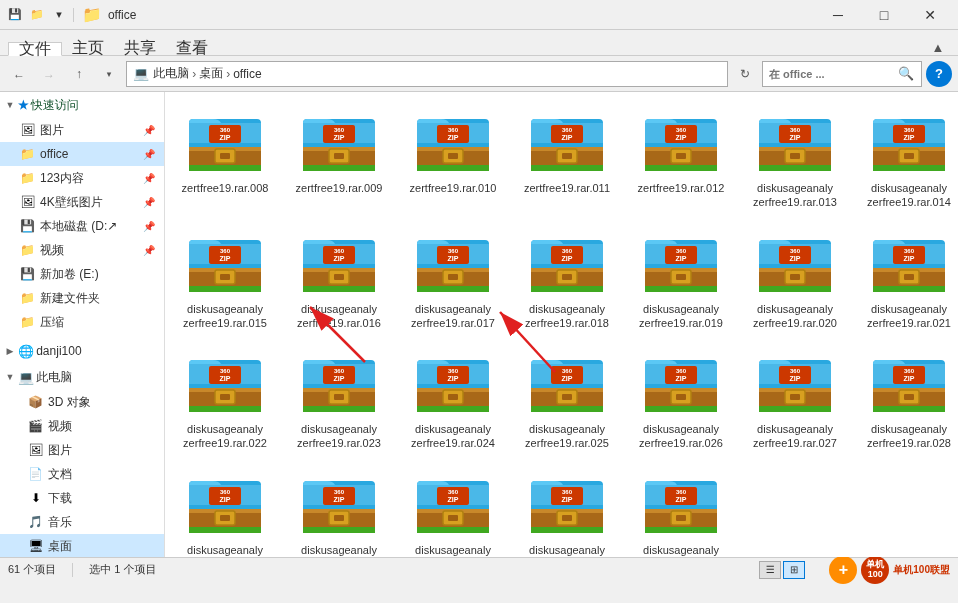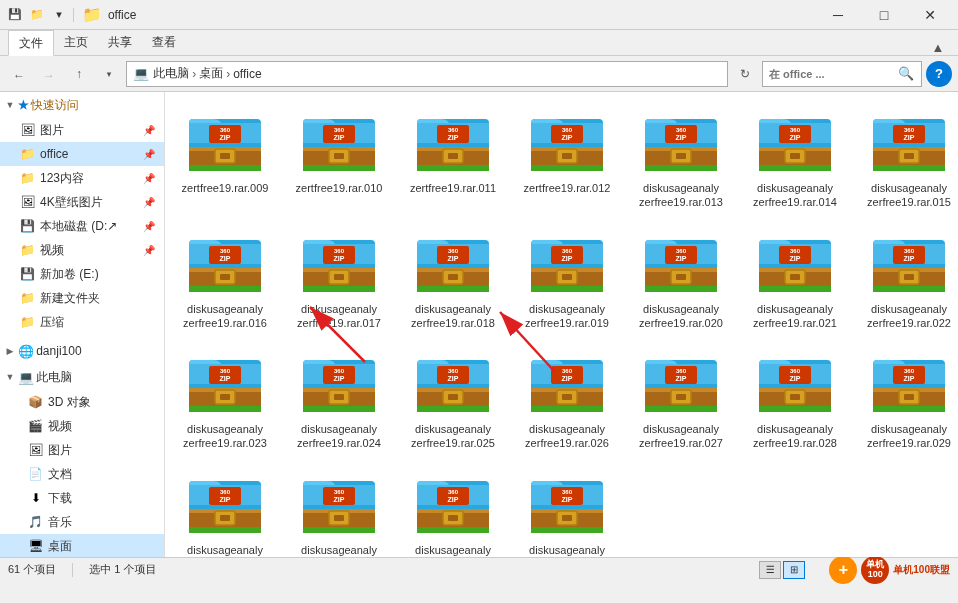--- a/index.html
+++ b/index.html
@@ -10,21 +10,21 @@
     .title-bar-left { display: flex; align-items: center; gap: 6px; }
     .title-text { font-size: 12px; color: #333; }
     .title-bar-controls { display: flex; gap: 0; }
     .title-btn { width: 46px; height: 30px; display: flex; align-items: center; justify-content: center; cursor: pointer; font-size: 11px; color: #333; }
     .tb-icon { font-size: 14px; }
     .qt-btn { width: 20px; height: 18px; display: flex; align-items: center; justify-content: center; cursor: pointer; border: 1px solid transparent; font-size: 11px; color: #333; }
     .qt-sep { width: 1px; height: 14px; background: #ccc; margin: 0 2px; }
 
     
     .ribbon-tabs { height: 26px; background: #f0f0f0; display: flex; align-items: flex-end; padding: 0 8px; border-bottom: 1px solid #ccc; }
-    .ribbon-tab { padding: 4px 10px 4px; cursor: pointer; font-size: 12px; color: #333; height: 26px; display: flex; align-items: center; }
+    .ribbon-tab { padding: 4px 10px 4px; cursor: pointer; font-size: 16px; color: #333; height: 14px; display: flex; align-items: center; }
     .ribbon-tab.active { background: white; border: 1px solid #ccc; border-bottom: 1px solid white; margin-bottom: -1px; }
 
     
     .nav-bar { height: 36px; background: #f0f0f0; display: flex; align-items: center; padding: 0 6px; gap: 4px; border-bottom: 1px solid #ccc; }
     .nav-btn { width: 26px; height: 26px; display: flex; align-items: center; justify-content: center; cursor: pointer; border: 1px solid transparent; border-radius: 2px; font-size: 12px; color: #555; }
     .address-bar { flex: 1; height: 26px; border: 1px solid #aaa; background: white; display: flex; align-items: center; padding: 0 6px; font-size: 12px; color: #333; cursor: pointer; }
     .address-bar .addr-part { color: #333; }
     .address-bar .addr-sep { color: #666; margin: 0 3px; }
     .addr-refresh { width: 26px; height: 26px; display: flex; align-items: center; justify-content: center; cursor: pointer; color: #555; }
     .search-box { width: 160px; height: 26px; border: 1px solid #aaa; background: white; display: flex; align-items: center; padding: 0 6px; gap: 4px; }
@@ -122,21 +122,21 @@
   <div class="help-btn">?</div>
 </div>
 
 <div class="main-area" style="position:relative;">
 
   <div class="sidebar">
 
     <div class="sidebar-section">
       <span class="section-arrow">▼</span>
       <span style="font-size:12px;color:#0078d7;font-weight:bold;">★</span>
-      <span style="font-size:12px;color:#a16207;">快速访问</span>
+      <span style="font-size:12px;color:#14532d;">快速访问</span>
     </div>
     <div class="sidebar-item" style="padding-left:20px;">
       <span class="si-icon">🖼</span>
       <span class="si-label">图片</span>
       <span class="pin-icon" style="margin-left:auto;">📌</span>
     </div>
     <div class="sidebar-item selected" style="padding-left:20px;">
       <span class="si-icon">📁</span>
       <span class="si-label">office</span>
       <span class="pin-icon" style="margin-left:auto;">📌</span>
@@ -211,20 +211,36 @@
     </div>
     <div class="sidebar-item" style="padding-left:28px;background:#cce8ff;">
       <span class="si-icon">🖥</span>
       <span class="si-label">桌面</span>
     </div>
 
   </div>
 
   <div class="file-area" id="file-area">
     <div class="file-grid" id="file-grid">
+        <div class="file-item">
+          <div class="file-thumb"><svg width="80" height="80" viewBox="0 0 80 80">
+              <rect x="4" y="18" width="72" height="52" rx="4" fill="#29a8e0"></rect>
+              <path d="M4,22 Q4,18 8,18 L28,18 Q34,18 36,22 L4,22 Z" fill="#5bc8f5"></path>
+              <rect x="4" y="22" width="72" height="20" fill="#4ab8e8"></rect>
+              <rect x="4" y="58" width="72" height="12" rx="0" fill="#40a820"></rect>
+              <rect x="4" y="46" width="72" height="18" fill="#a86818"></rect>
+              <rect x="4" y="46" width="72" height="4" fill="#c8882a"></rect>
+              <rect x="30" y="48" width="20" height="14" rx="2" fill="#d8a020" stroke="#b08010" stroke-width="1.5"></rect>
+              <rect x="35" y="52" width="10" height="6" rx="1" fill="#a06010"></rect>
+              <rect x="24" y="24" width="32" height="18" rx="2" fill="#cc3800"></rect>
+              <text x="40" y="31" text-anchor="middle" font-size="6" font-weight="bold" fill="white">360</text>
+              <text x="40" y="39" text-anchor="middle" font-size="7" font-weight="bold" fill="white">ZIP</text>
+            </svg></div>
+          <div class="file-name">zertfree19.rar.008</div>
+        </div>
         <div class="file-item">
           <div class="file-thumb"><svg width="80" height="80" viewBox="0 0 80 80">
               <rect x="4" y="18" width="72" height="52" rx="4" fill="#29a8e0"></rect>
               <path d="M4,22 Q4,18 8,18 L28,18 Q34,18 36,22 L4,22 Z" fill="#5bc8f5"></path>
               <rect x="4" y="22" width="72" height="20" fill="#4ab8e8"></rect>
               <rect x="4" y="58" width="72" height="12" rx="0" fill="#40a820"></rect>
               <rect x="4" y="46" width="72" height="18" fill="#a86818"></rect>
               <rect x="4" y="46" width="72" height="4" fill="#c8882a"></rect>
               <rect x="30" y="48" width="20" height="14" rx="2" fill="#d8a020" stroke="#b08010" stroke-width="1.5"></rect>
               <rect x="35" y="52" width="10" height="6" rx="1" fill="#a06010"></rect>

